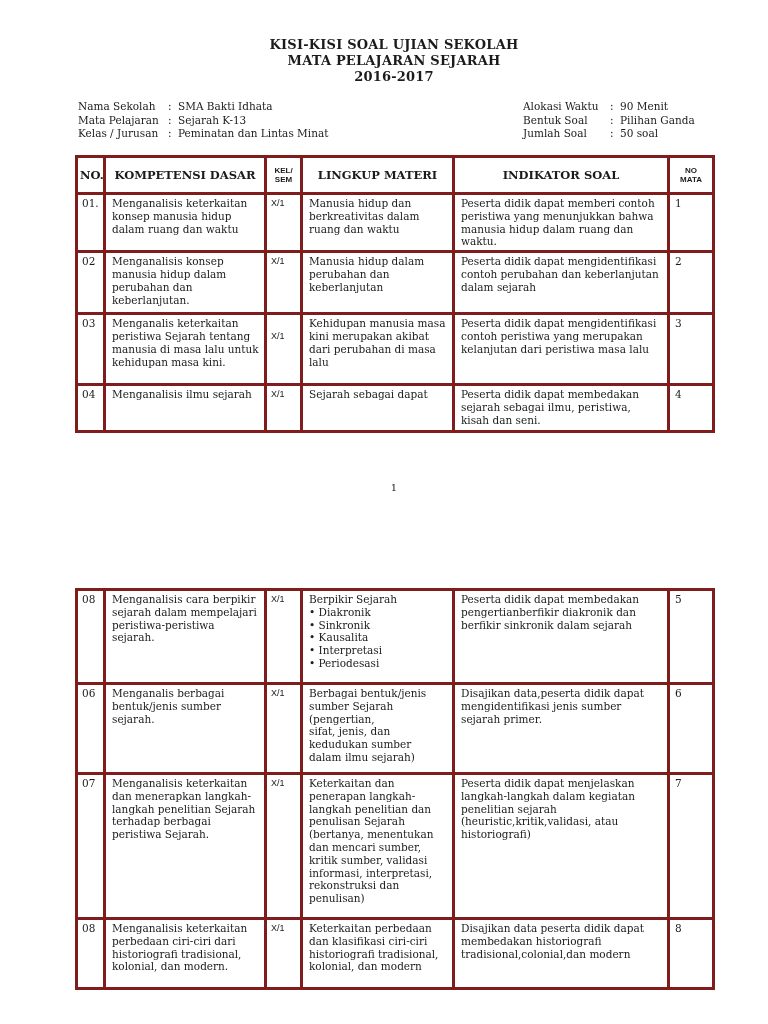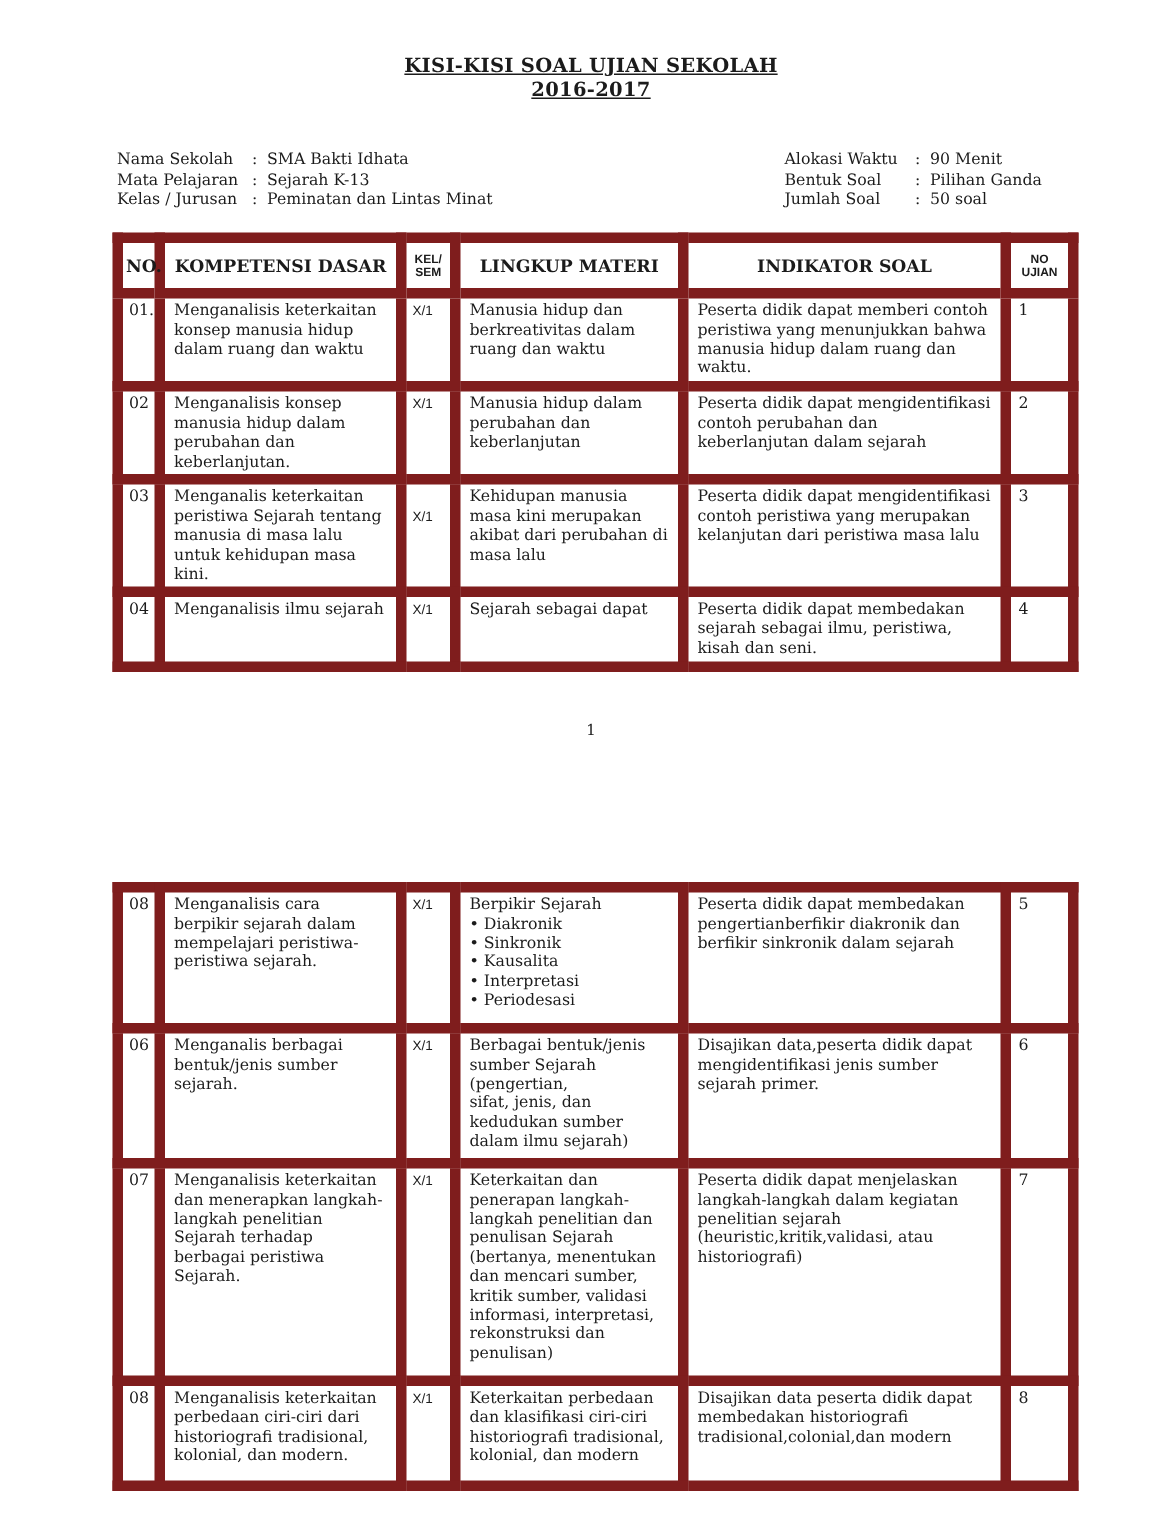--- a/index.html
+++ b/index.html
@@ -13,21 +13,20 @@
   .abs { position:absolute; }
 
   
   .title-block {
     left:75px; top:37px; width:638px;
     text-align:center;
     font-weight:bold;
     font-size:13px;
     line-height:16px;
     letter-spacing:0.2px;
-    text-decoration:underline;
   }
 
   
   .info-block { left:78px; top:100px; width:635px; font-size:10.5px; line-height:13.5px; }
   .info-col { position:absolute; top:0; }
   .info-col.left  { left:0; }
   .info-col.right { left:445px; }
   .info-line { display:flex; white-space:nowrap; }
   .info-label { display:inline-block; }
   .info-col.left  .info-label { width:90px; }
@@ -39,21 +38,21 @@
   table.kisi-table {
     position:absolute; left:75px;
     border-collapse:collapse; table-layout:fixed;
     width:639px;
     font-size:10.5px; line-height:12.8px;
     border:2px solid #2e2e2e;
     border-top:3px solid #2e2e2e;
   }
   table.t1 { top:155px; }
   table.t2 { top:588px; }
-  th, td { border:7px solid #7f1d1d; vertical-align:top; }
+  th, td { border:3px solid #7f1d1d; vertical-align:top; }
   th {
     font-weight:bold; text-align:center; vertical-align:middle;
     font-size:11.5px; line-height:13px; padding:2px;
     border-bottom:2px solid #2e2e2e;
   }
   th.small {
     font-family:"Liberation Sans",sans-serif;
     font-size:8px; line-height:9.5px; font-weight:bold;
   }
   td { padding:2px 5px 2px 6px; }
@@ -69,20 +68,21 @@
     text-align:center; font-size:10px;
   }
 </style>
 </head>
 <body>
 
 <div>
 
   <div class="abs title-block">
     <div>KISI-KISI SOAL UJIAN SEKOLAH</div>
+    <div>MATA PELAJARAN SEJARAH</div>
     <div>2016-2017</div>
   </div>
 
   <div class="abs info-block">
     <div class="info-col left">
       <div class="info-line">
         <span class="info-label">Nama  Sekolah</span>
         <span class="info-sep">:</span>
         <span class="info-value">SMA Bakti Idhata</span>
       </div>
@@ -127,21 +127,21 @@
     </colgroup>
     <tbody>
         <tr style="height:37px">
       <th><span class="pre">NO.</span></th>
       <th><span class="pre">KOMPETENSI DASAR</span></th>
       <th class="small"><span class="pre">KEL/
 SEM</span></th>
       <th><span class="pre">LINGKUP MATERI</span></th>
       <th><span class="pre">INDIKATOR SOAL</span></th>
       <th class="small"><span class="pre">NO
-UJIAN</span></th>
+MATA</span></th>
     </tr>
     <tr style="height:48px">
       <td class="cell-no"><span class="pre">01.</span></td>
       <td><span class="pre">Menganalisis keterkaitan konsep manusia hidup dalam ruang dan waktu</span></td>
       <td class="cell-kel"><span class="pre">X/1</span></td>
       <td><span class="pre">Manusia hidup dan berkreativitas dalam ruang dan waktu</span></td>
       <td><span class="pre">Peserta didik dapat memberi contoh peristiwa yang menunjukkan bahwa manusia hidup dalam ruang dan waktu.</span></td>
       <td class="cell-nosoal"><span class="pre">1</span></td>
     </tr>
     <tr style="height:62px">

